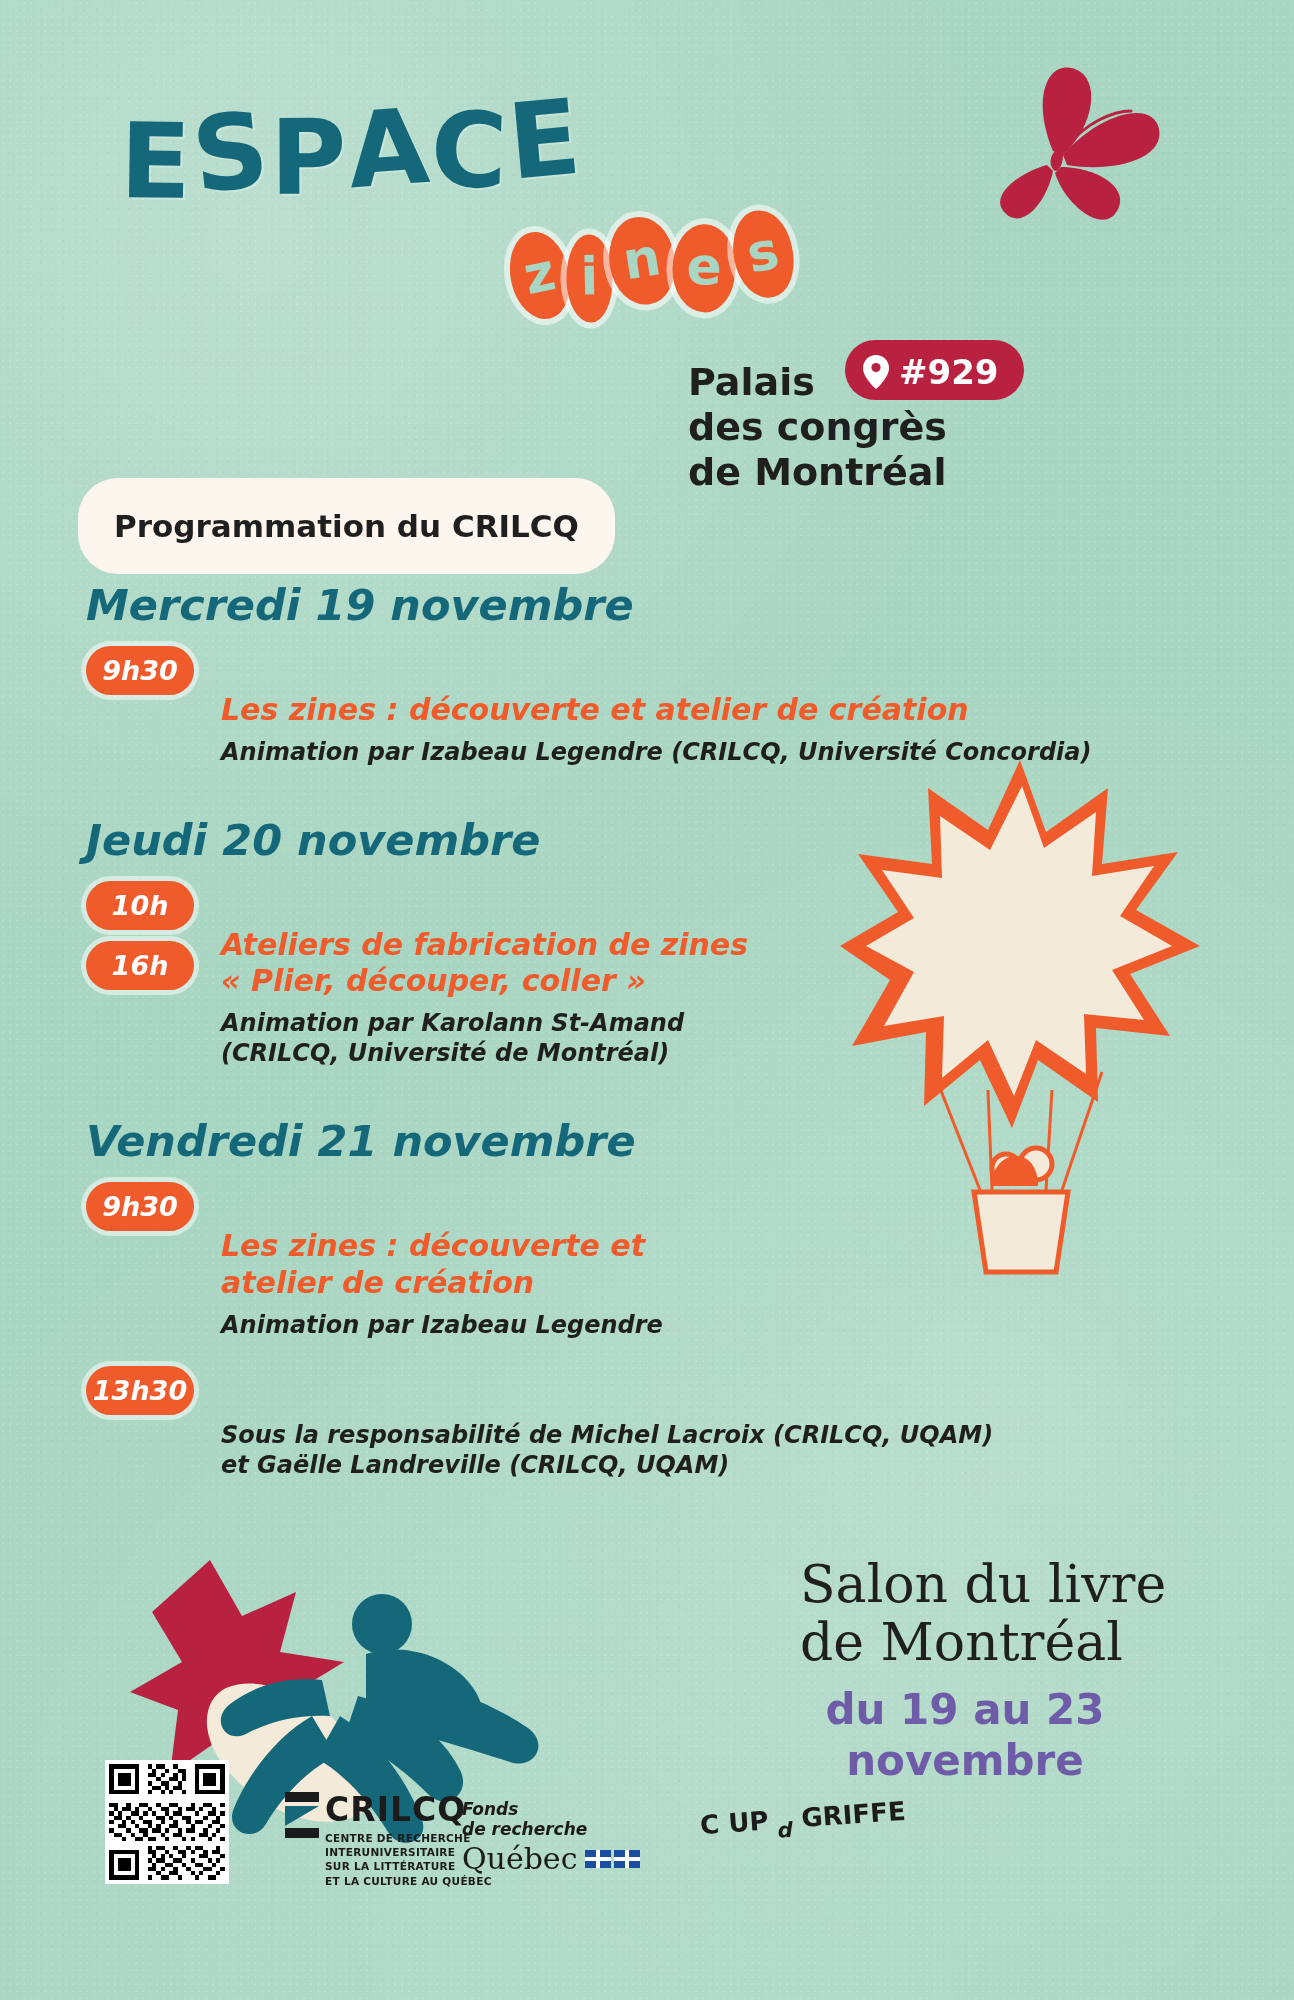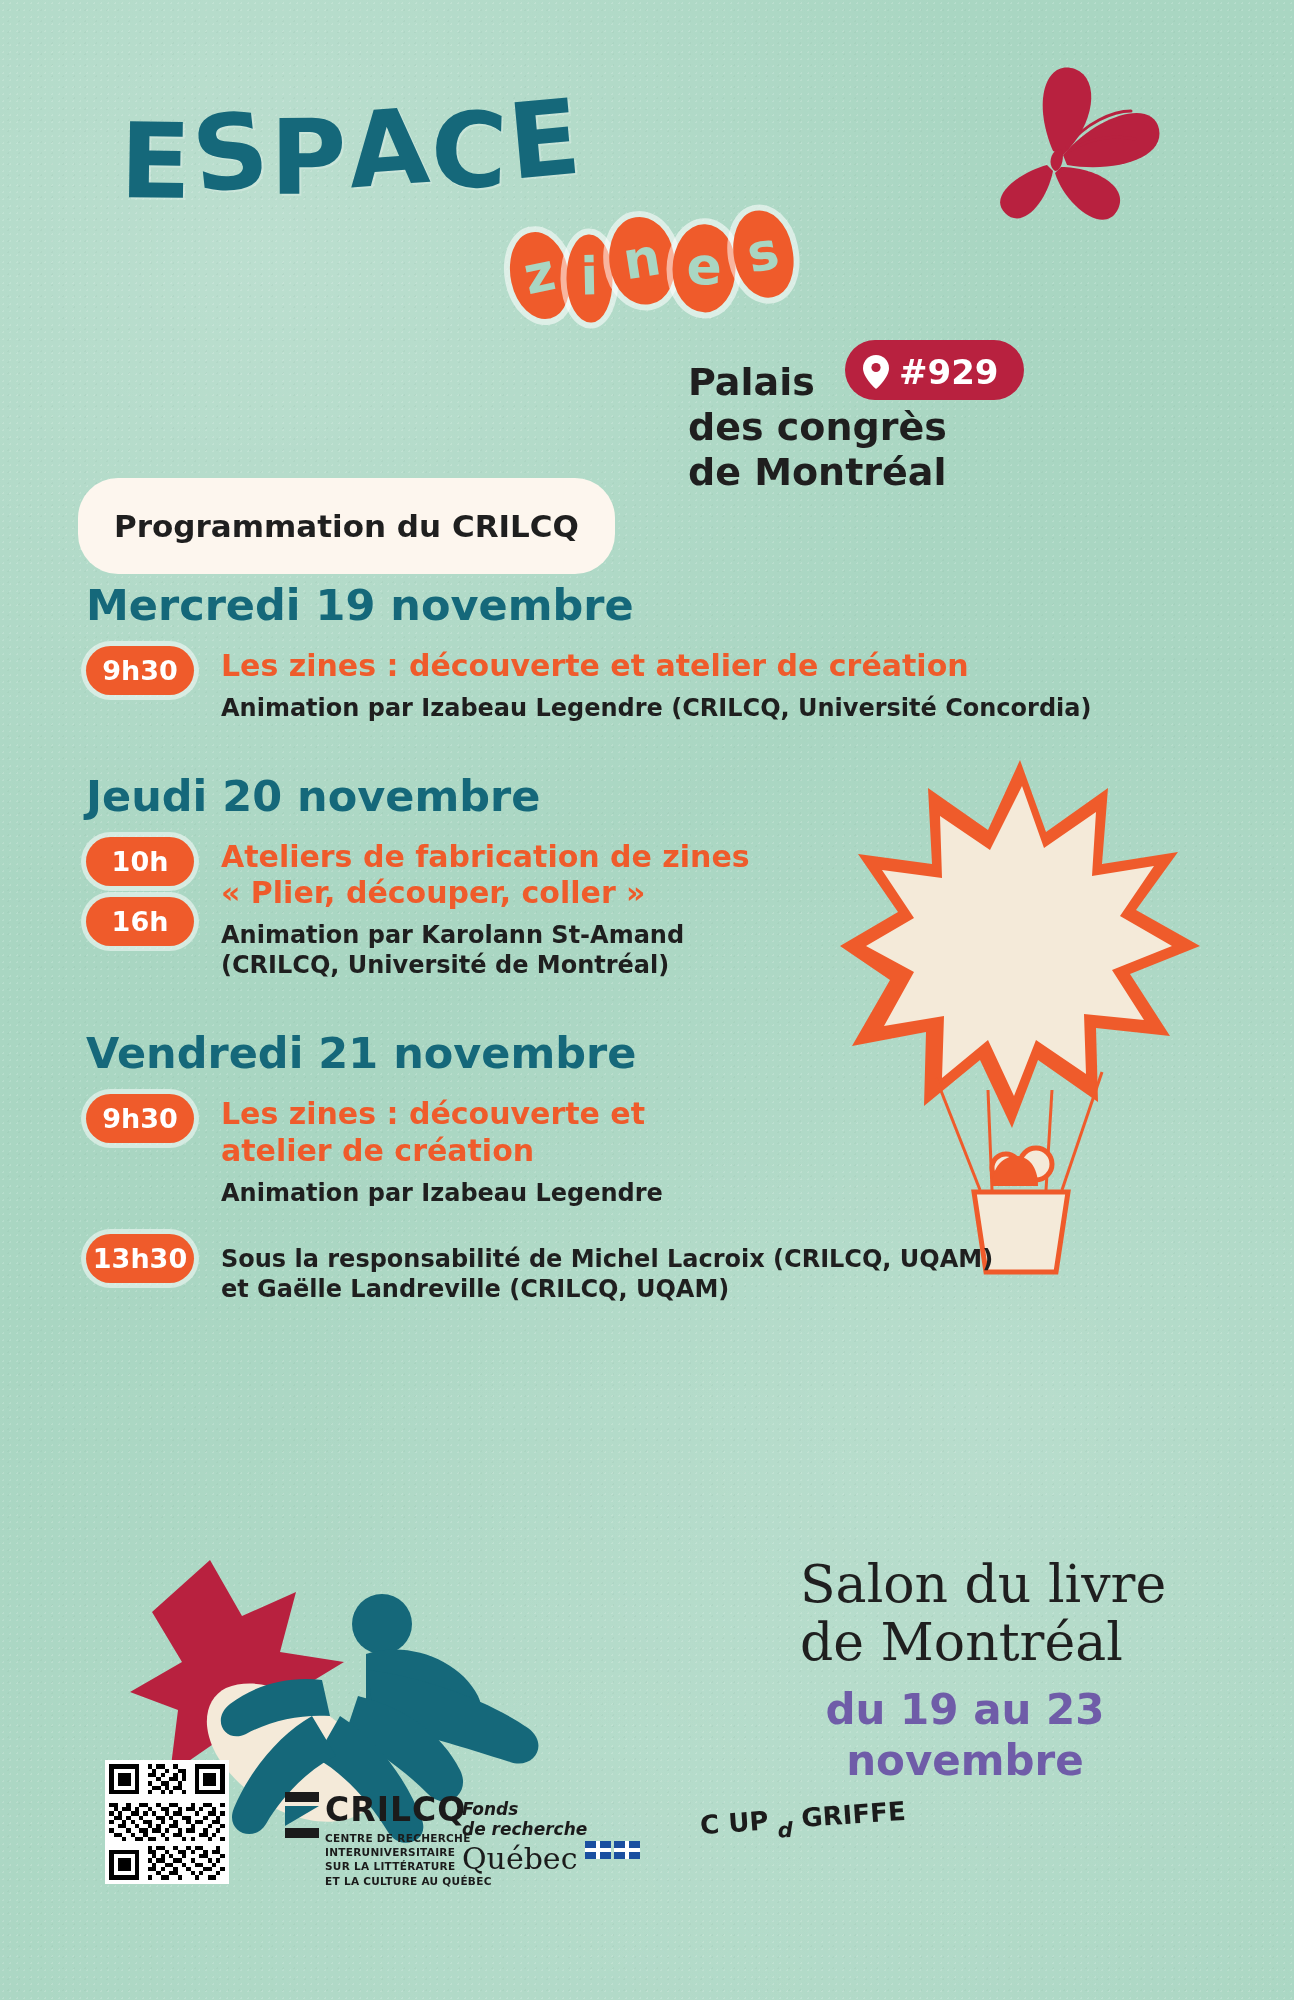--- a/index.html
+++ b/index.html
@@ -163,20 +163,21 @@
 
   
   .schedule {
     position: absolute;
     left: 86px;
     top: 580px;
     width: 1020px;
   }
   .day {
     margin-bottom: 14px;
+    font-style: italic;
   }
   .day-title {
     font-family: "DejaVu Sans", sans-serif;
     font-weight: 700;
     font-size: 43px;
     color: #15687a;
     margin: 0 0 14px 0;
   }
   .session {
     display: flex;
@@ -199,20 +200,21 @@
     text-align: center;
     font-family: "DejaVu Sans", sans-serif;
     font-weight: 700;
     font-size: 27px;
     box-shadow: 0 0 0 5px rgba(255,255,255,0.5);
     margin-bottom: 11px;
   }
   .sess-body {
     flex: 1 1 auto;
     padding-top: 4px;
+    margin-top: 44px;
   }
   .sess-title {
     font-family: "DejaVu Sans", sans-serif;
     font-weight: 700;
     font-size: 30px;
     line-height: 1.22;
     color: #ef5b2b;
     margin: 0;
   }
   .sess-sub {
@@ -318,21 +320,21 @@
     font-weight: 700;
     font-size: 17px;
     line-height: 1.15;
     margin: 0;
   }
   .frq-qc {
     font-family: "DejaVu Serif", serif;
     font-size: 30px;
     margin: 2px 0 0 0;
     display: flex;
-    align-items: flex-start;
+    align-items: center;
     gap: 8px;
   }
   .flags { display: inline-flex; gap: 3px; }
   .flag {
     width: 26px; height: 18px;
     background: #1a4fa0;
     position: relative;
   }
   .flag::before, .flag::after {
     content: "";

